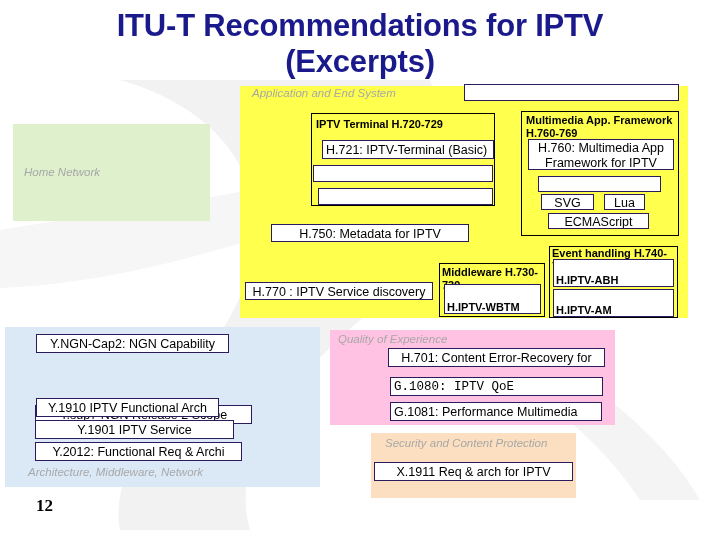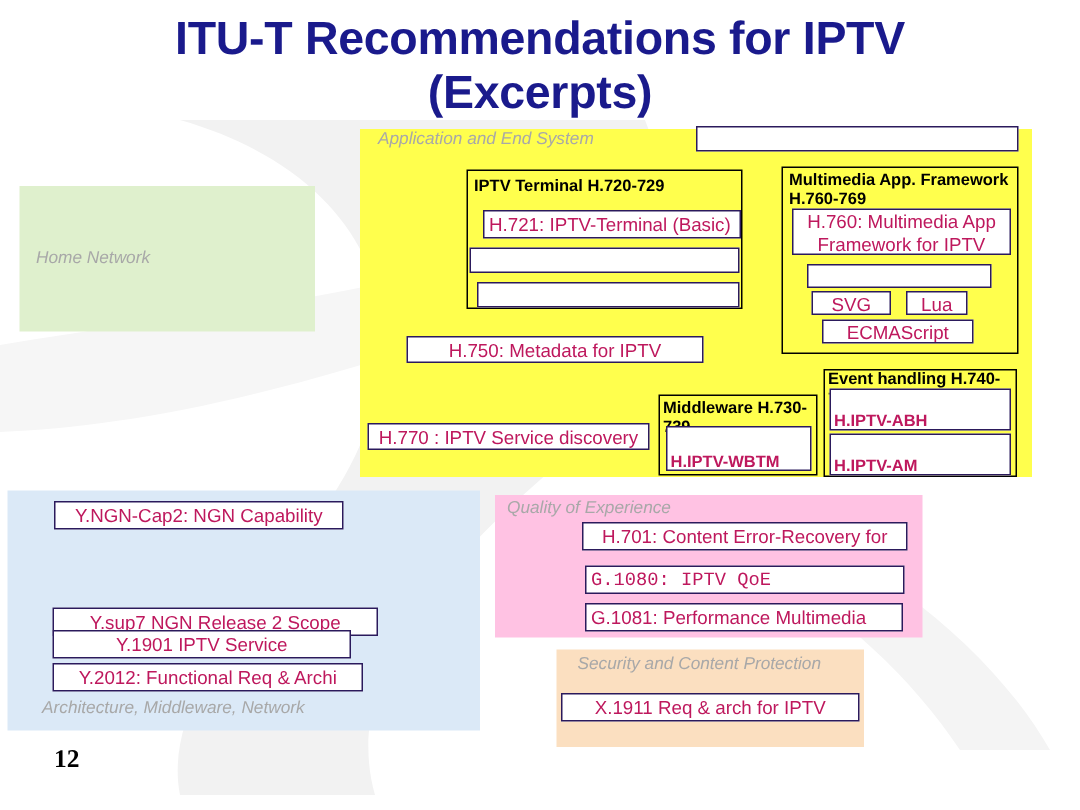--- a/index.html
+++ b/index.html
@@ -41,21 +41,21 @@
   #panel-blue  {left:5px;  top:327px;width:315px;height:160px;background:#dbe9f7;}
   #panel-pink  {left:330px;top:330px;width:285px;height:95px; background:#ffc2e3;}
   #panel-peach {left:371px;top:433px;width:205px;height:65px; background:#fbdfc0;}
 
   
   .box{
     position:absolute;
     background:#ffffff;
     border:1px solid #2b1a5c;
     box-sizing:border-box;
-    color:#be185d;
+    color:#000000;
     font-size:12.5px;
     line-height:14px;
     padding:1px 3px;
     overflow:hidden;
     white-space:pre-line;
   }
 
   
   .group{
     position:absolute;
@@ -159,20 +159,21 @@
 
   <div class="panel" id="panel-green"></div>
   <div class="panel-label" style="left:24px;top:134px;margin-top:32px;">Home Network</div>
 
 
   <div class="panel" id="panel-blue"></div>
   <div class="panel-label" style="left:28px;top:466px;">Architecture, Middleware, Network</div>
 
   <div class="box" style="left:36px;top:334px;width:193px;height:19px;line-height:17px;text-align:center;">Y.NGN-Cap2: NGN Capability Set 2</div>
   <div class="box" style="left:35px;top:377px;width:217px;height:19px;line-height:17px;text-align:center;margin-top:28px;">Y.sup7 NGN Release 2 Scope</div>
+  <div class="box" style="left:36px;top:398px;width:183px;height:19px;line-height:17px;text-align:center;">Y.1910    IPTV Functional Arch</div>
   <div class="box" style="left:35px;top:420px;width:199px;height:19px;line-height:17px;text-align:center;">Y.1901 IPTV Service Requirements</div>
   <div class="box" style="left:35px;top:442px;width:207px;height:19px;line-height:17px;text-align:center;">Y.2012: Functional Req &amp; Archi NGN</div>
 
   <div class="panel" id="panel-pink"></div>
   <div class="panel-label" style="left:338px;top:333px;">Quality of Experience</div>
 
   <div class="box" style="left:388px;top:348px;width:217px;height:19px;line-height:17px;text-align:center;">H.701: Content Error-Recovery for IPTV</div>
   <div class="box" style="left:390px;top:377px;width:213px;height:19px;line-height:17px;font-family:Liberation Mono, monospace;">G.1080:  IPTV QoE</div>
   <div class="box" style="left:390px;top:402px;width:212px;height:19px;line-height:17px;">G.1081:  Performance Multimedia</div>
 

